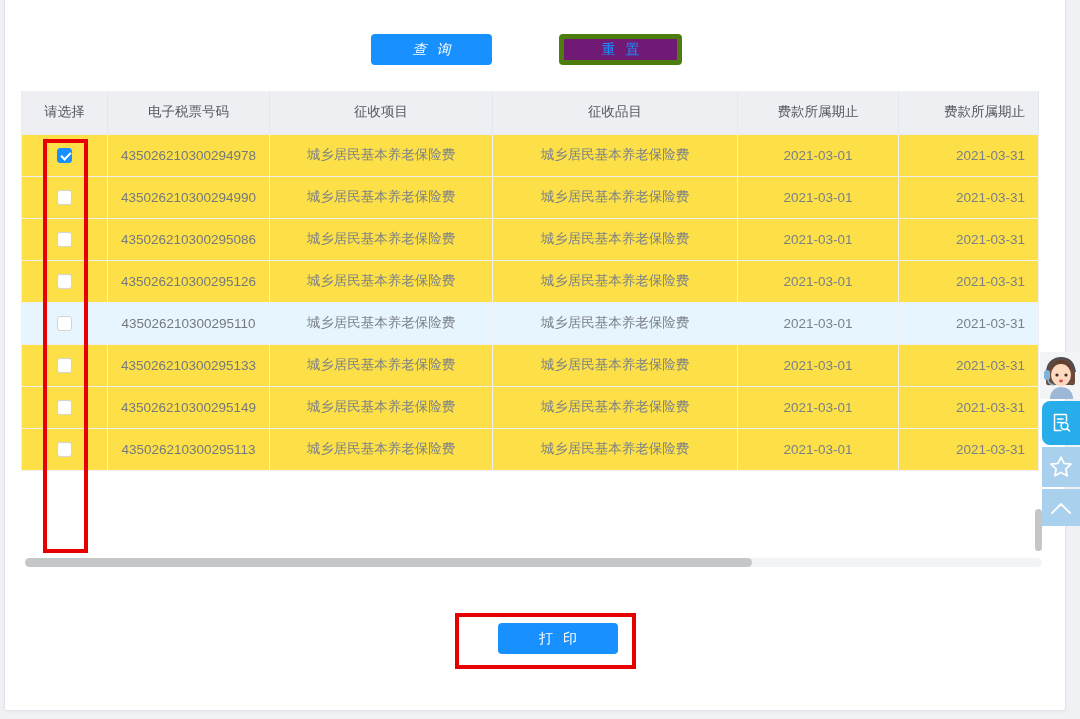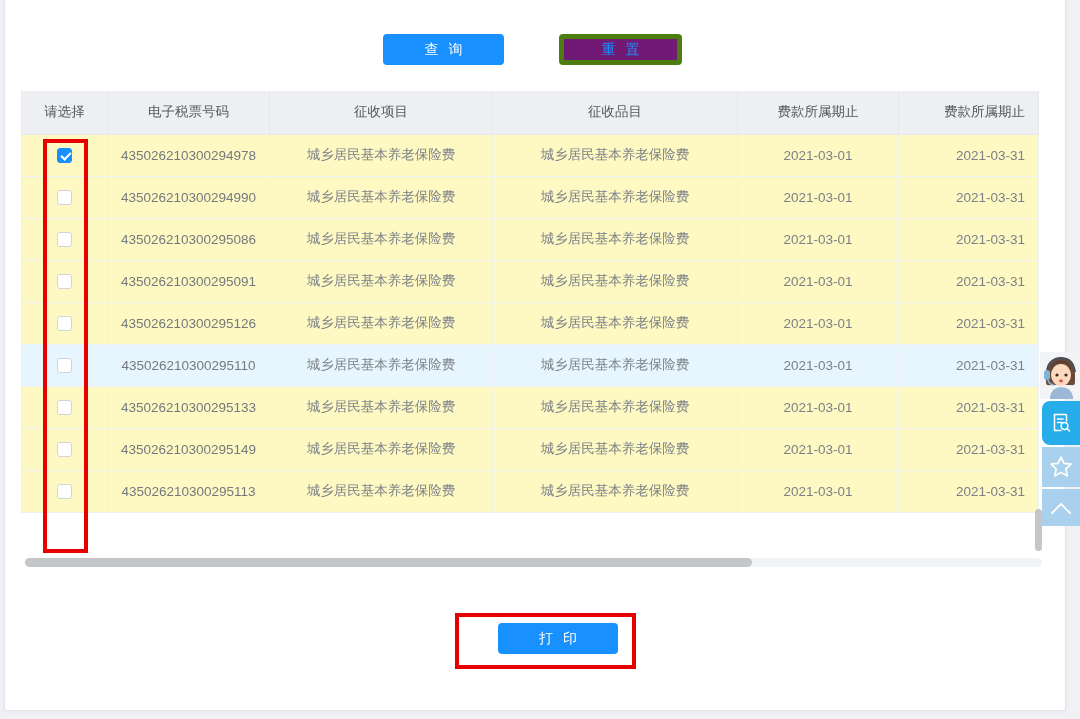--- a/index.html
+++ b/index.html
@@ -18,31 +18,31 @@
   .screen{position:relative;width:1080px;height:719px;overflow:hidden;background:#eff1f4;}
 
   .panel{position:absolute;left:4px;top:-2px;width:1062px;height:713px;background:#ffffff;
          border:1px solid #e2e4e9;border-radius:2px;box-shadow:0 1px 3px rgba(0,0,0,0.04);}
 
   
   .btn{position:absolute;display:flex;align-items:center;justify-content:center;
        font-size:14px;letter-spacing:10px;text-indent:10px;border-radius:4px;cursor:pointer;border:none;}
   .btn.primary{background:var(--accent);color:#ffffff;}
   .btn.ghost{background:#701a75;color:var(--accent);border:5px solid #4d7c0f;}
-  .btn.query{left:378px;top:35px;width:121px;height:31px;}
+  .btn.query{left:366px;top:35px;width:121px;height:31px;font-style:italic;}
   .btn.reset{left:554px;top:35px;width:123px;height:31px;}
   .btn.print{left:468px;top:624px;width:120px;height:31px;margin-left:25px;}
 
   
   .table-wrap{position:absolute;left:16px;top:92px;width:1019px;}
   table{border-collapse:collapse;table-layout:fixed;width:1017px;font-size:13.5px;}
   th{height:43px;background:var(--header-bg);color:var(--header-text);font-weight:normal;
      font-size:13.5px;border-right:1px solid #e4e7ec;border-bottom:1px solid #e8eaee;}
   th:first-child{border-left:1px solid #e8eaee;}
-  td{height:42px;text-align:center;color:var(--cell-text);background:#fef9c3;
+  td{height:42px;text-align:center;color:var(--cell-text);background:#fde047;
      border-right:1px solid #eef0f2;border-bottom:1px solid #eef0f2;
      white-space:nowrap;overflow:hidden;}
   td:first-child{border-left:1px solid #eef0f2;}
   td.num{color:#75797e;}
   th.right,td.right{text-align:right;padding-right:13px;}
   tr.highlighted td{background:var(--highlight);}
 
   
   .checkbox{display:inline-block;width:15px;height:15px;border:1px solid #d4d4d4;border-radius:3px;
             background:#fff;vertical-align:middle;position:relative;cursor:pointer;}
@@ -120,28 +120,20 @@
             <tr>
     <td><span class="checkbox"></span></td>
     <td class="num">435026210300295086</td>
     <td>城乡居民基本养老保险费</td>
     <td>城乡居民基本养老保险费</td>
     <td>2021-03-01</td>
     <td class="right">2021-03-31</td>
   </tr>
             <tr>
     <td><span class="checkbox"></span></td>
-    <td class="num">435026210300295091</td>
-    <td>城乡居民基本养老保险费</td>
-    <td>城乡居民基本养老保险费</td>
-    <td>2021-03-01</td>
-    <td class="right">2021-03-31</td>
-  </tr>
-            <tr>
-    <td><span class="checkbox"></span></td>
     <td class="num">435026210300295126</td>
     <td>城乡居民基本养老保险费</td>
     <td>城乡居民基本养老保险费</td>
     <td>2021-03-01</td>
     <td class="right">2021-03-31</td>
   </tr>
             <tr class="highlighted">
     <td><span class="checkbox"></span></td>
     <td class="num">435026210300295110</td>
     <td>城乡居民基本养老保险费</td>

